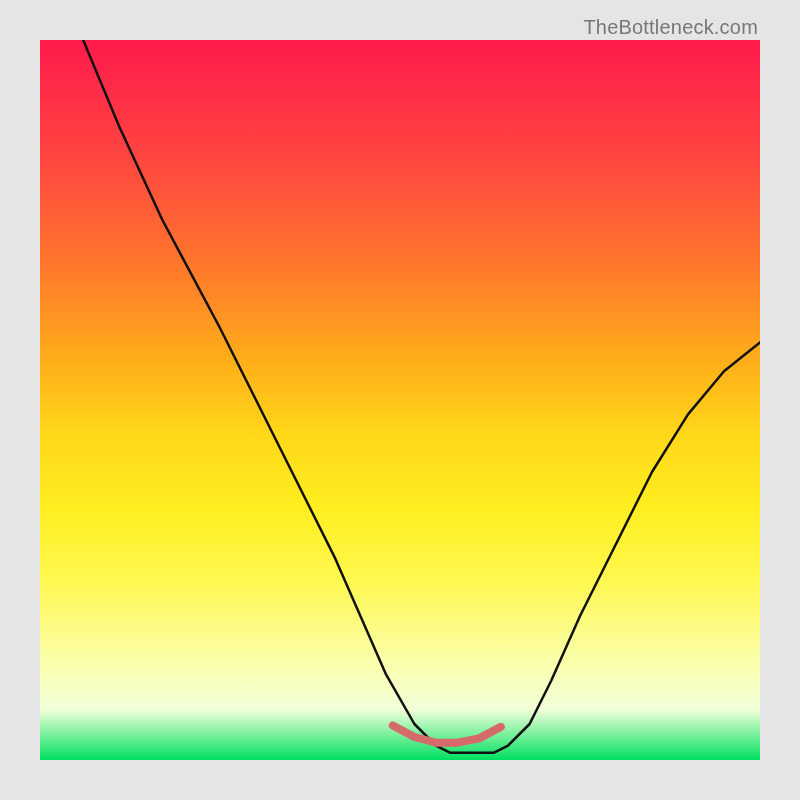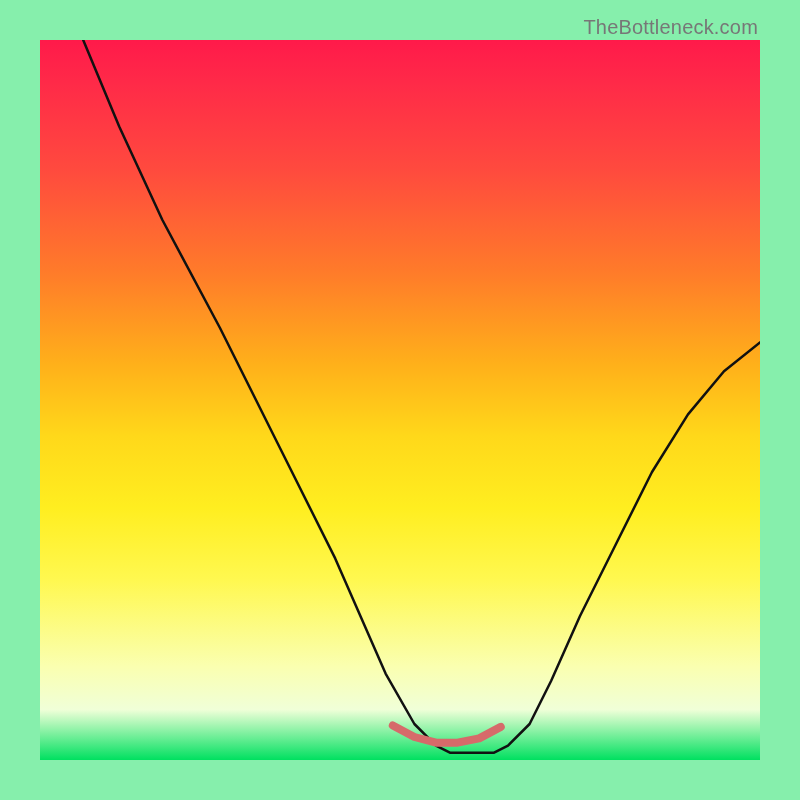--- a/index.html
+++ b/index.html
@@ -8,21 +8,21 @@
     height: 800px;
     background: #000;
     font-family: Arial, Helvetica, sans-serif;
     overflow: hidden;
     position: relative;
   }
   .frame {
     position: absolute;
     width: 800px;
     height: 800px;
-    background: #86efac;
+    background: #e5e5e5;
   }
   .plot-area {
     position: absolute;
     left: 40px;
     top: 40px;
     width: 720px;
     height: 720px;
     overflow: hidden;
   }
   .gradient {

